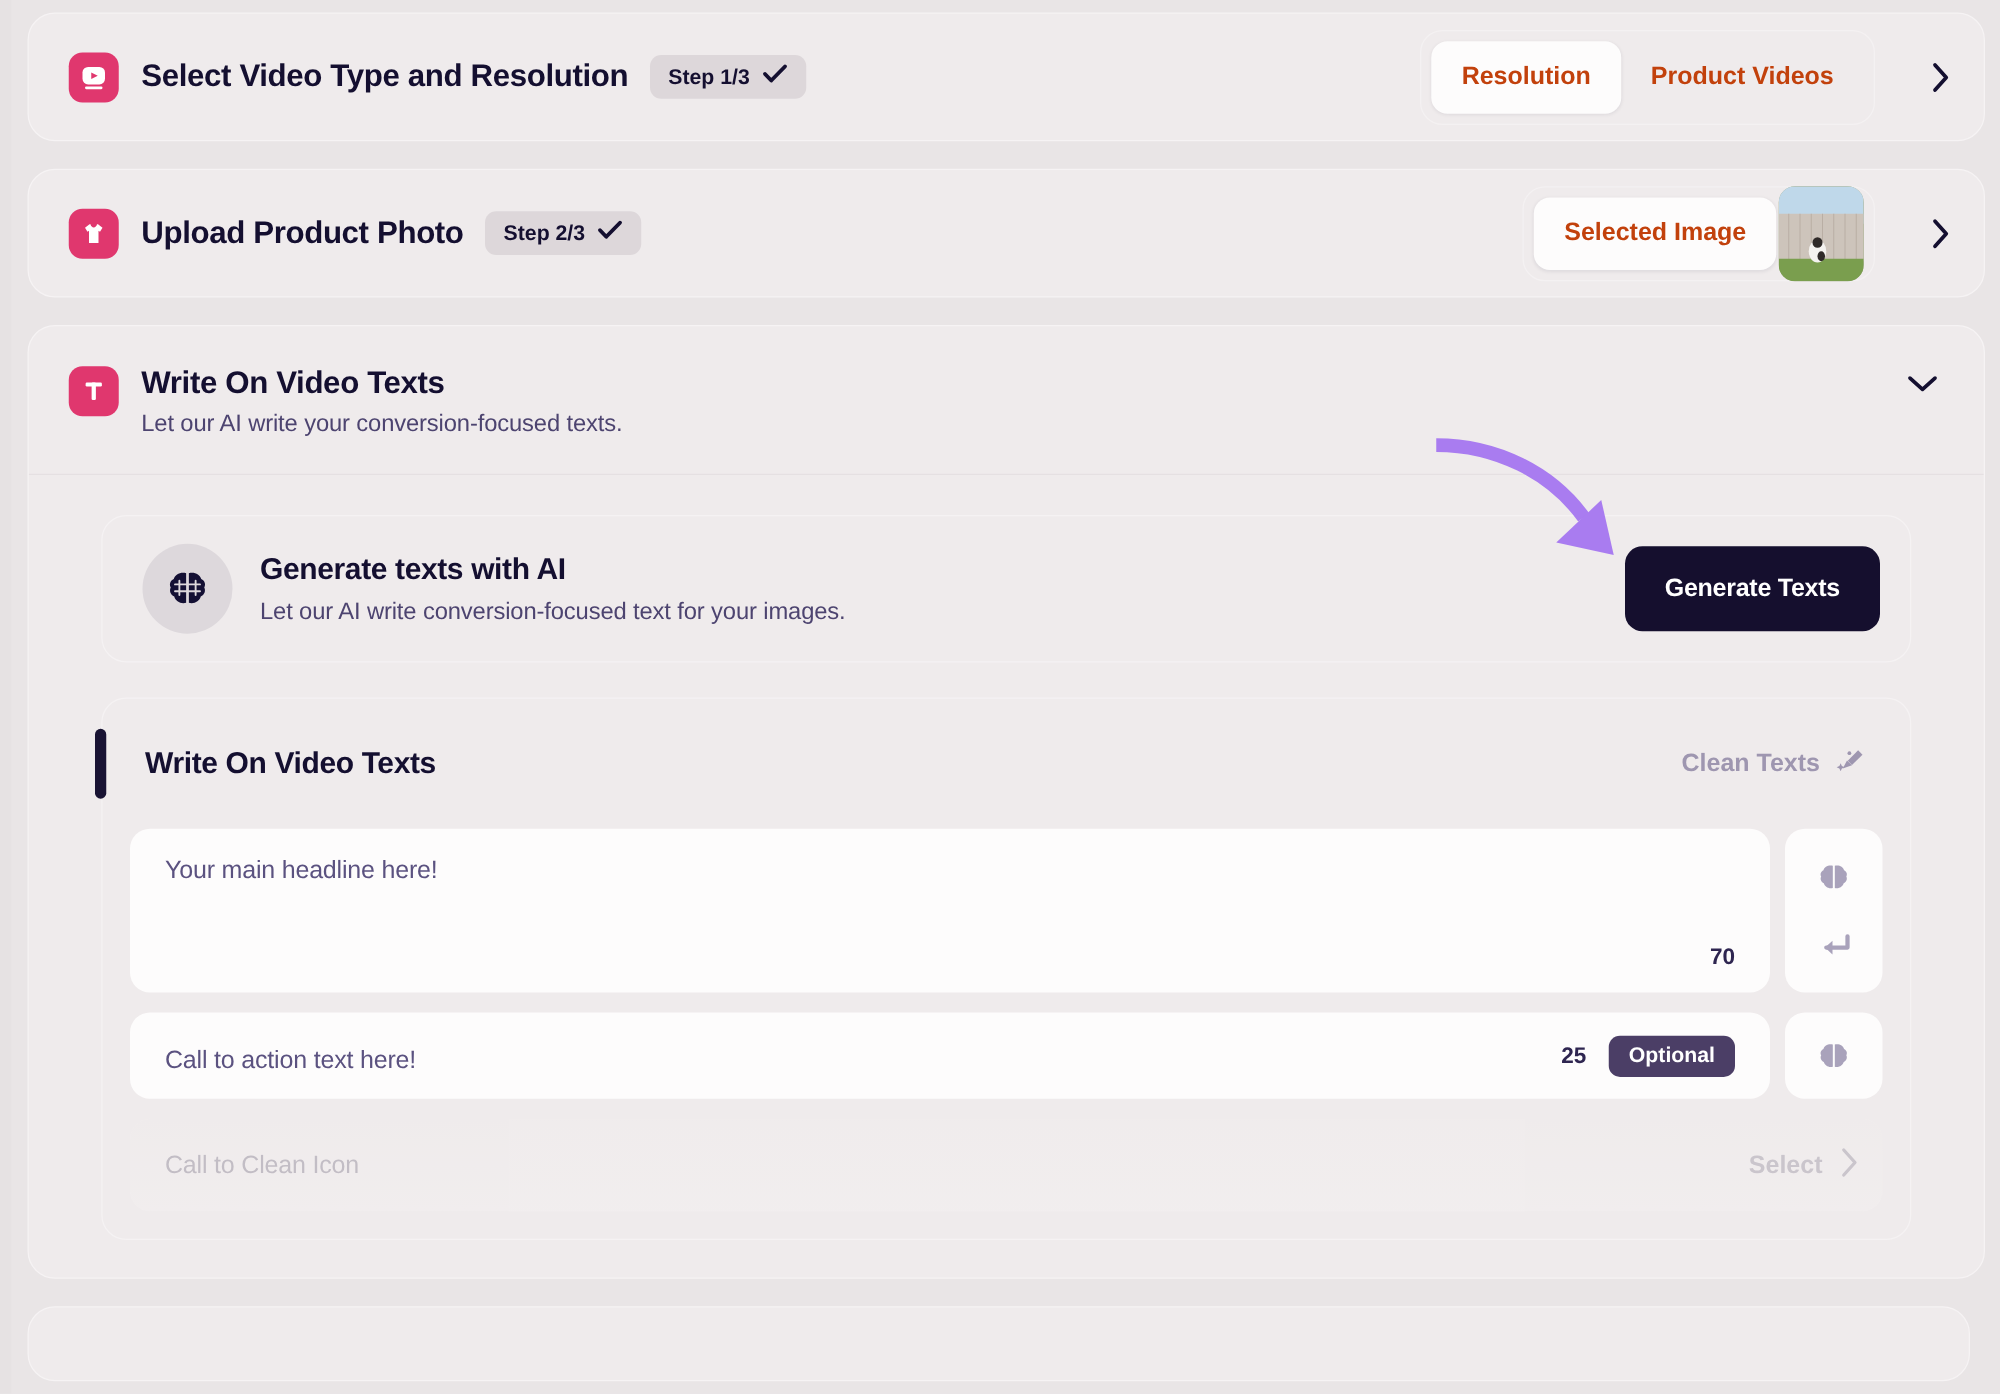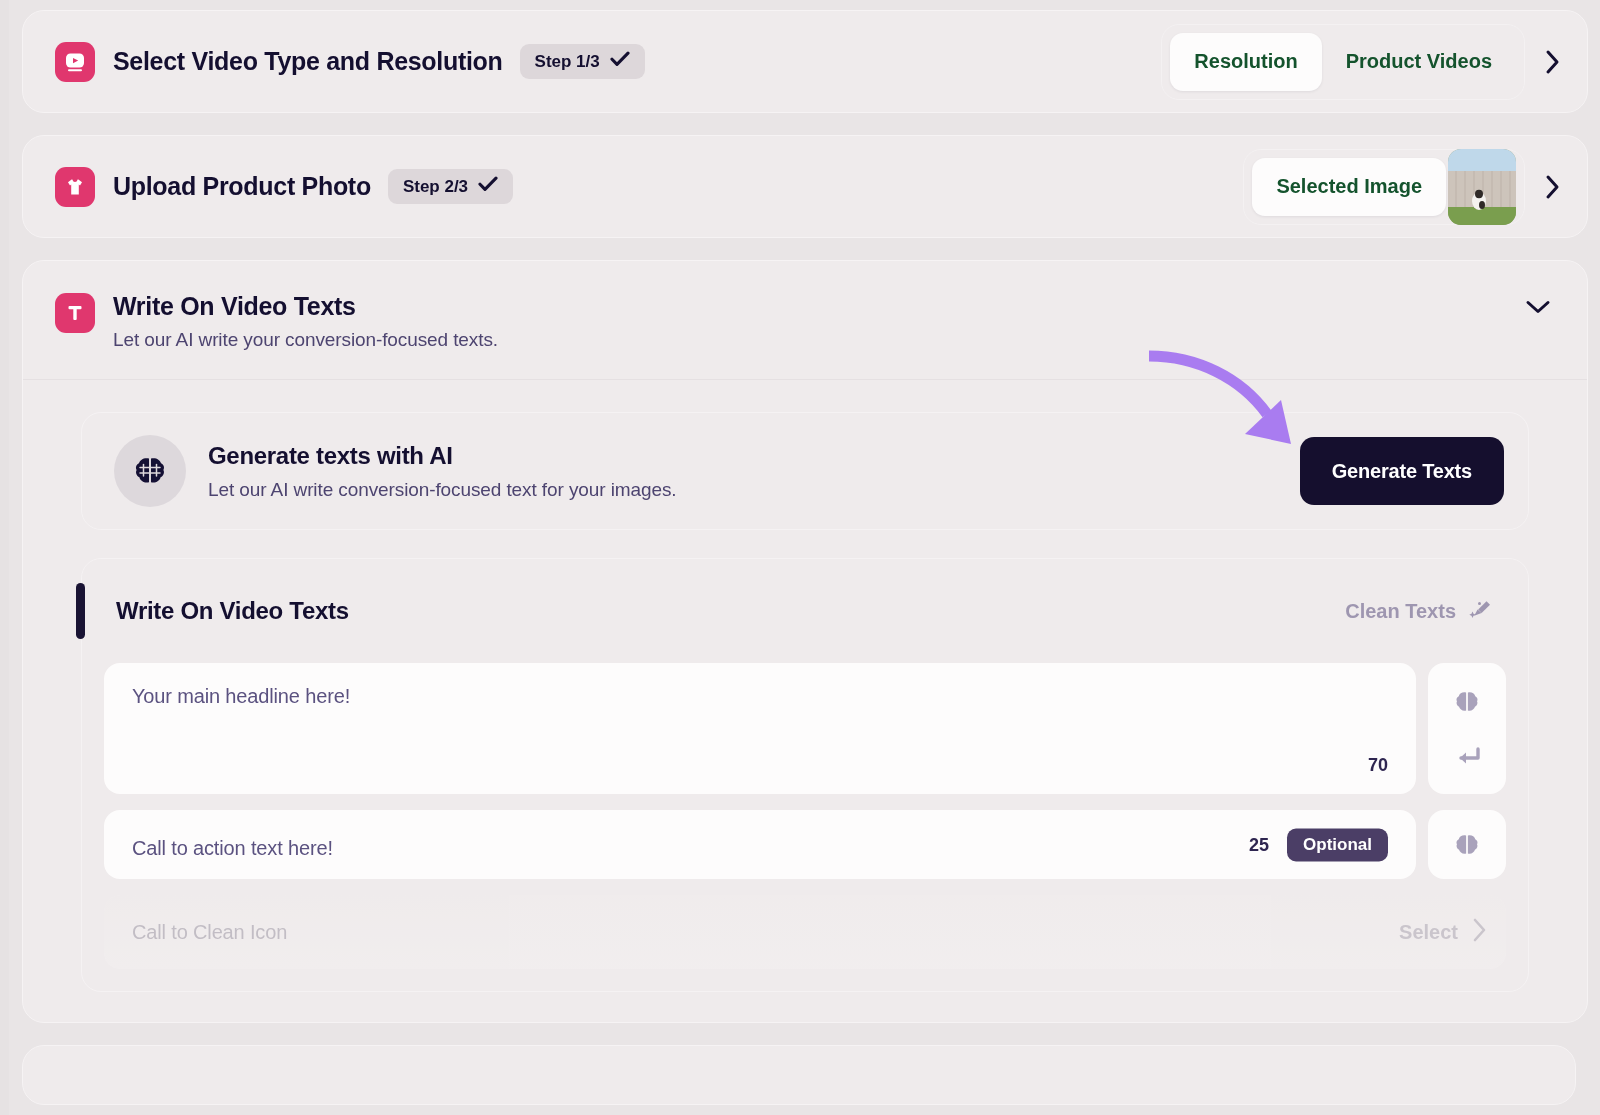--- a/index.html
+++ b/index.html
@@ -24,20 +24,21 @@
     padding: 10px 12px 0 22px;
     background: #e9e5e6;
   }
 
   
   .card {
     background: #efebec;
     border: 1px solid #f6f3f4;
     border-radius: 22px;
     position: relative;
+    gap: 25px;
   }
 
   
   .step-row {
     height: 103px;
     display: flex;
     align-items: center;
     padding: 0 18px 0 32px;
     margin-bottom: 22px;
   }
@@ -98,21 +99,21 @@
   }
 
   .pill {
     height: 58px;
     display: flex;
     align-items: center;
     padding: 0 24px;
     border-radius: 13px;
     font-size: 20px;
     font-weight: 600;
-    color: #14532d;
+    color: #c2410c;
     white-space: nowrap;
   }
   .pill.active {
     background: #fdfcfc;
     box-shadow: 0 1px 3px rgba(20,15,48,.07);
   }
 
   .thumb {
     width: 68px;
     height: 76px;

